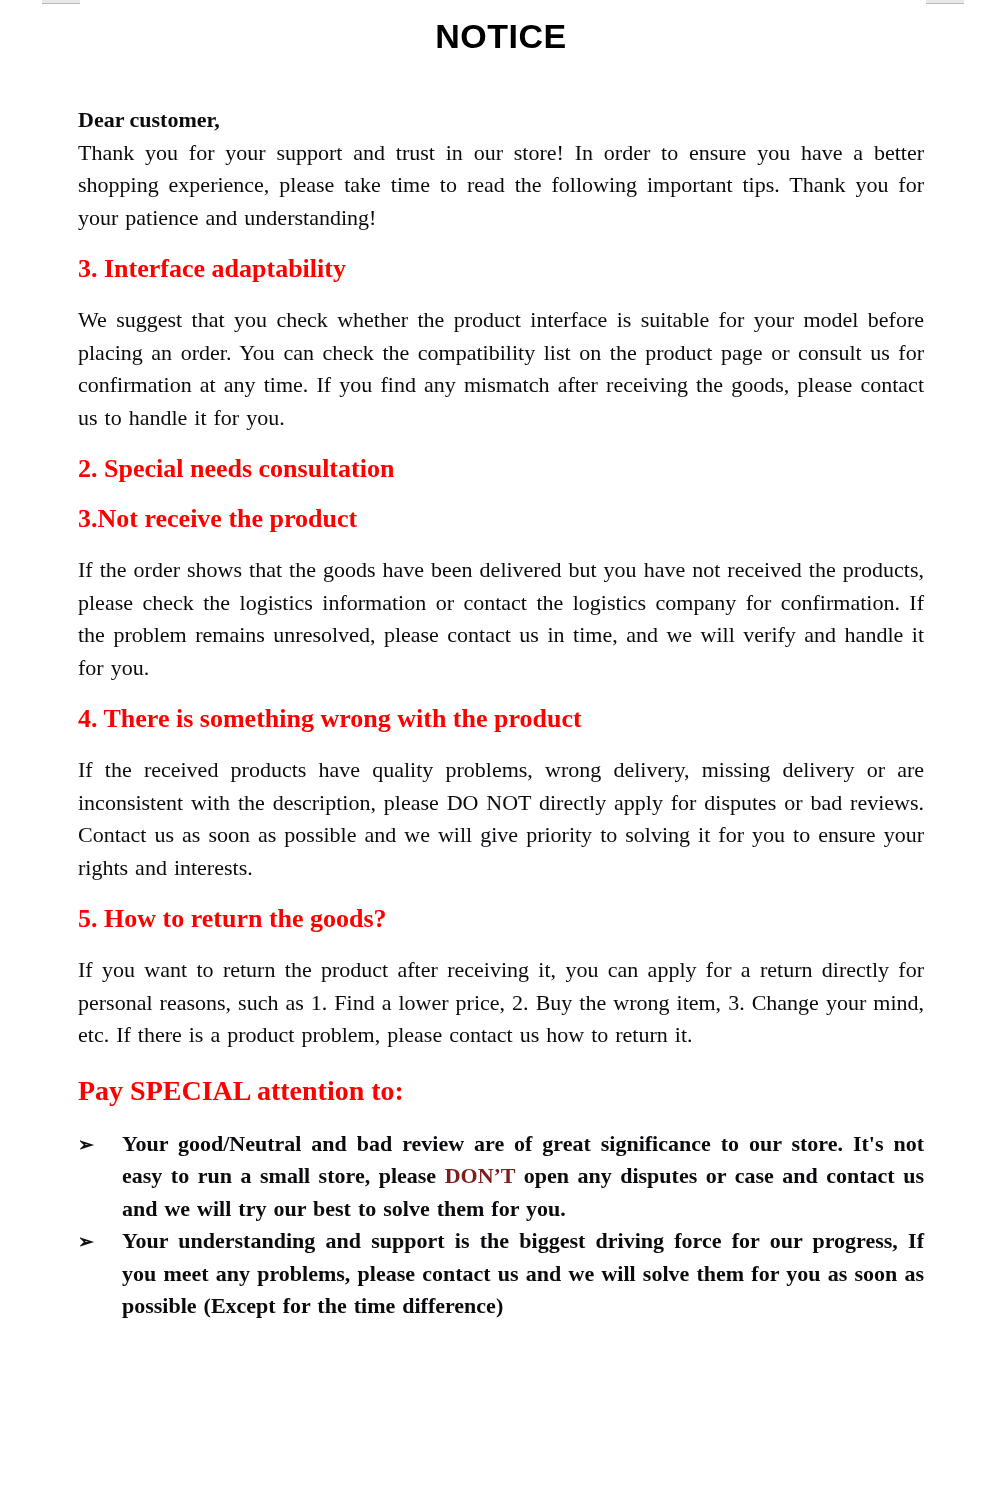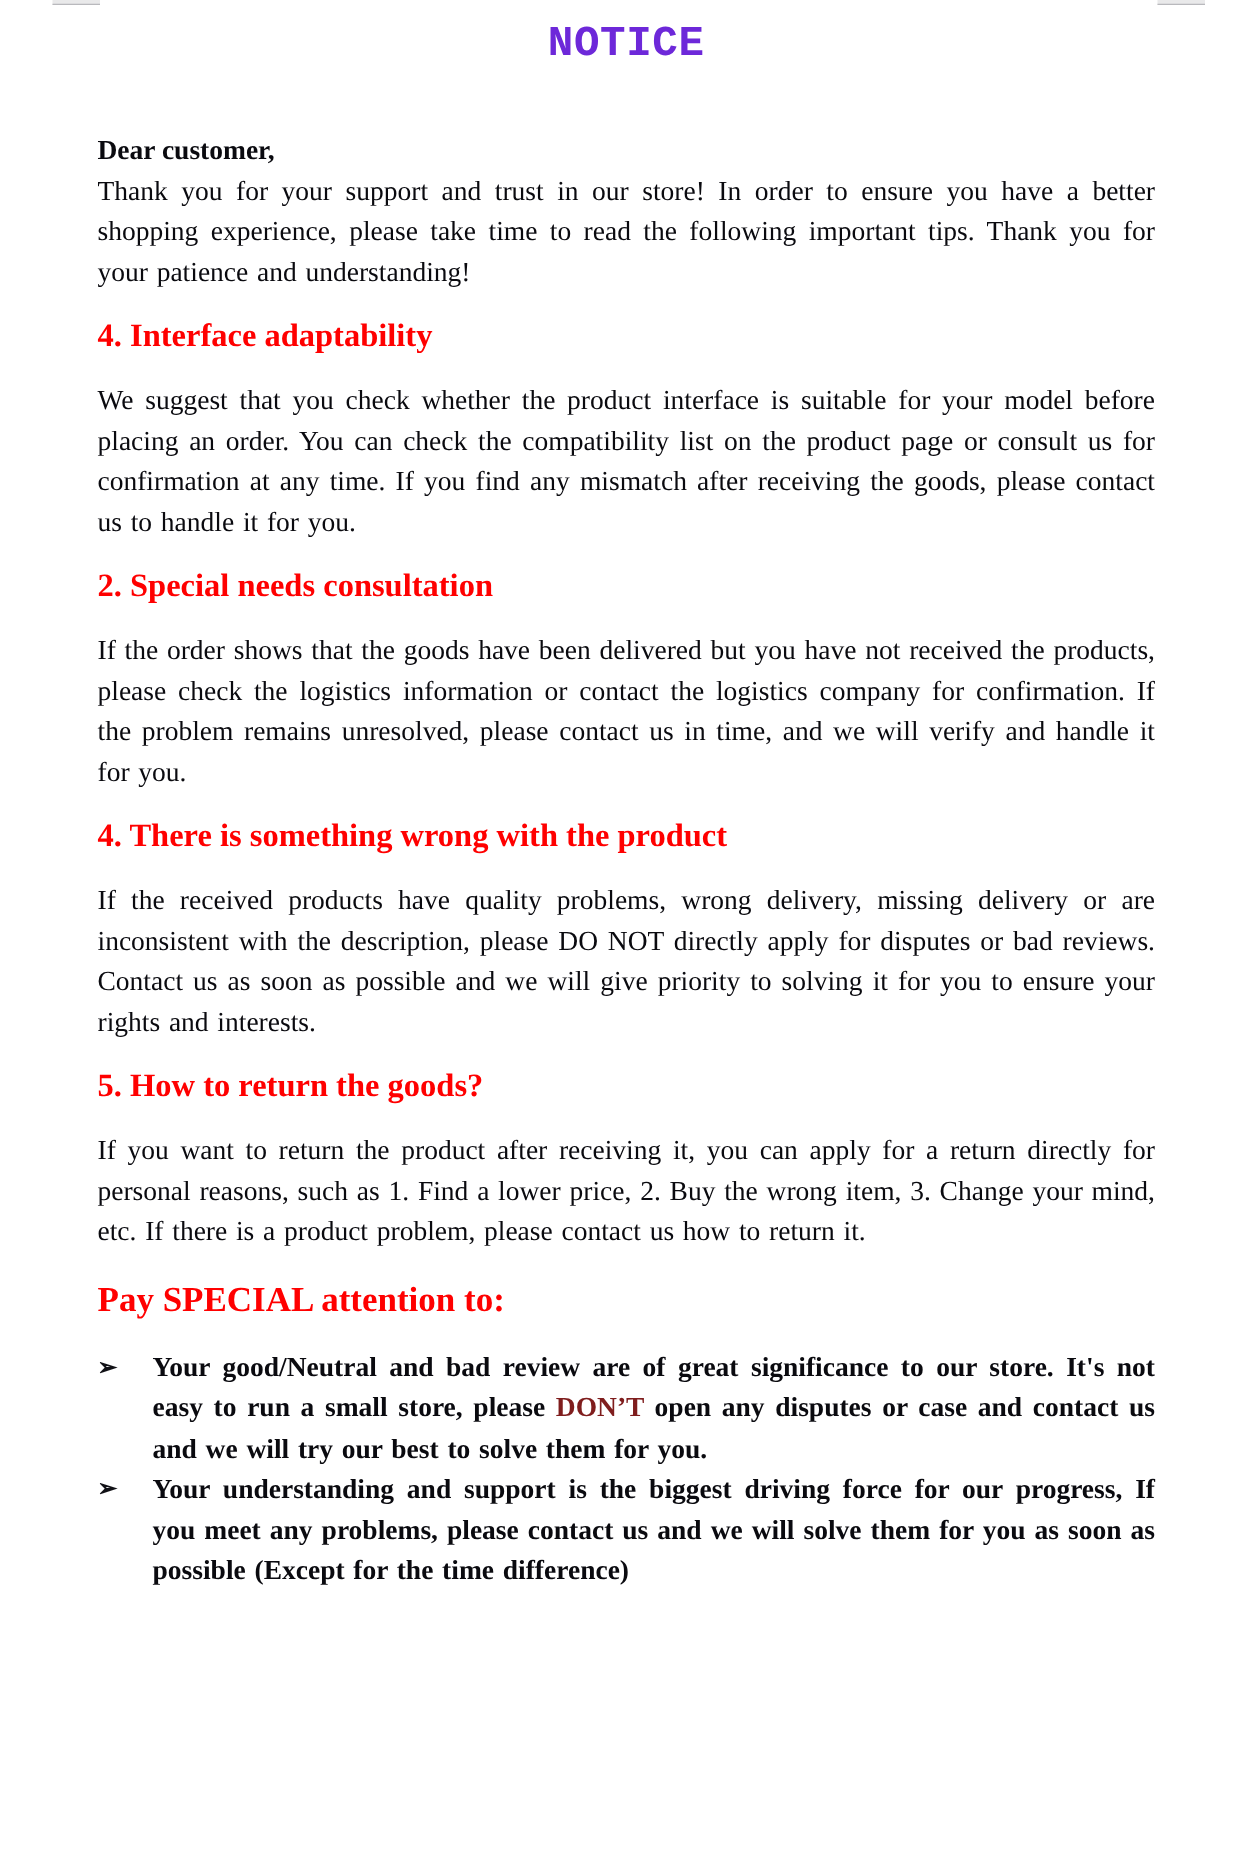--- a/index.html
+++ b/index.html
@@ -19,26 +19,26 @@
     background: #e9e9ea;
     border-bottom: 1px solid #b9b9bd;
   }
   .artifact.left  { left: 42px;  width: 38px; }
   .artifact.right { left: 926px; width: 38px; }
 
   .doc {
     padding: 16px 76px 0 78px;
   }
   .doc-title {
-    font-family: Liberation Mono, monospace;
+    font-family: Liberation Sans, sans-serif;
     font-weight: 700;
     font-size: 34px;
     line-height: 40px;
     text-align: center;
-    color: #6d28d9;
+    color: #000000;
     letter-spacing: 0.5px;
   }
   .intro {
     margin-top: 48px;
   }
   .salutation {
     font-weight: 700;
     font-size: 22px;
     line-height: 32.5px;
   }
@@ -95,29 +95,30 @@
 <div class="doc">
 
   <h1 class="doc-title">NOTICE</h1>
 
   <div class="intro">
     <div class="salutation">Dear customer,</div>
     <p class="body-text">Thank you for your support and trust in our store! In order to ensure you have a better shopping experience, please take time to read the following important tips. Thank you for your patience and understanding!</p>
   </div>
 
   <section>
-    <h2 class="section-heading">4. Interface adaptability</h2>
+    <h2 class="section-heading">3. Interface adaptability</h2>
     <p class="body-text">We suggest that you check whether the product interface is suitable for your model before placing an order. You can check the compatibility list on the product page or consult us for confirmation at any time. If you find any mismatch after receiving the goods, please contact us to handle it for you.</p>
   </section>
 
   <section>
     <h2 class="section-heading">2. Special needs consultation</h2>
   </section>
 
   <section>
+    <h2 class="section-heading">3.Not receive the product</h2>
     <p class="body-text">If the order shows that the goods have been delivered but you have not received the products, please check the logistics information or contact the logistics company for confirmation. If the problem remains unresolved, please contact us in time, and we will verify and handle it for you.</p>
   </section>
 
   <section>
     <h2 class="section-heading">4. There is something wrong with the product</h2>
     <p class="body-text">If the received products have quality problems, wrong delivery, missing delivery or are inconsistent with the description, please DO NOT directly apply for disputes or bad reviews. Contact us as soon as possible and we will give priority to solving it for you to ensure your rights and interests.</p>
   </section>
 
   <section>
     <h2 class="section-heading">5. How to return the goods?</h2>

